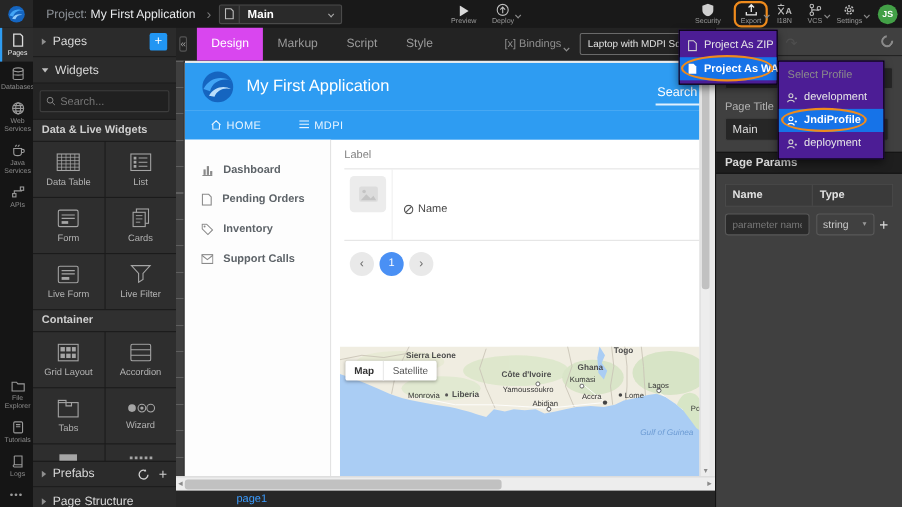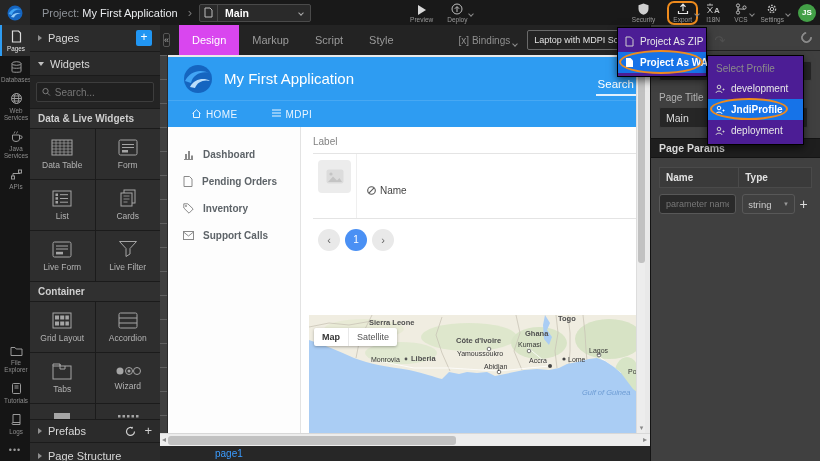--- a/index.html
+++ b/index.html
@@ -344,35 +344,35 @@
     <div class="wgrid">
       <div class="tile">
         <svg width="22" height="17" viewBox="0 0 22 17">
             <rect x="1" y="1" width="20" height="15" fill="none" stroke="#a5a5a5"></rect>
             <path d="M1,4 h20 M1,7 h20 M1,10 h20 M1,13 h20 M5,1 v15 M9,1 v15 M13,1 v15 M17,1 v15" stroke="#a5a5a5" stroke-width=".7"></path>
           </svg>
         <span class="tlabel">Data Table</span>
       </div>
       <div class="tile">
         <svg width="20" height="17" viewBox="0 0 20 17">
-            <rect x="1" y="1" width="18" height="15" rx="1.5" fill="none" stroke="#a5a5a5"></rect>
-            <path d="M4,5.5 h12 M4,8.5 h12" stroke="#a5a5a5"></path>
-            <rect x="4" y="11" width="6" height="2.5" fill="#a5a5a5"></rect>
-          </svg>
-        <span class="tlabel">Form</span>
-      </div>
-      <div class="tile">
-        <svg width="20" height="17" viewBox="0 0 20 17">
             <rect x="1" y="1" width="18" height="15" fill="none" stroke="#a5a5a5"></rect>
             <rect x="3.5" y="3.5" width="2.5" height="2.5" fill="#a5a5a5"></rect>
             <rect x="3.5" y="7.2" width="2.5" height="2.5" fill="#a5a5a5"></rect>
             <rect x="3.5" y="11" width="2.5" height="2.5" fill="#a5a5a5"></rect>
             <path d="M8,4.7 h8 M8,8.5 h8 M8,12.2 h8" stroke="#a5a5a5"></path>
           </svg>
         <span class="tlabel">List</span>
+      </div>
+      <div class="tile">
+        <svg width="20" height="17" viewBox="0 0 20 17">
+            <rect x="1" y="1" width="18" height="15" rx="1.5" fill="none" stroke="#a5a5a5"></rect>
+            <path d="M4,5.5 h12 M4,8.5 h12" stroke="#a5a5a5"></path>
+            <rect x="4" y="11" width="6" height="2.5" fill="#a5a5a5"></rect>
+          </svg>
+        <span class="tlabel">Form</span>
       </div>
       <div class="tile">
         <svg width="18" height="18" viewBox="0 0 18 18">
             <rect x="5" y="1" width="11" height="13" fill="none" stroke="#a5a5a5"></rect>
             <rect x="2" y="4" width="11" height="13" fill="#2e2e2e" stroke="#a5a5a5"></rect>
             <path d="M4.5,7 h6 M4.5,10 h6 M4.5,13 h4" stroke="#a5a5a5" stroke-width=".8"></path>
           </svg>
         <span class="tlabel">Cards</span>
       </div>
       <div class="tile">

